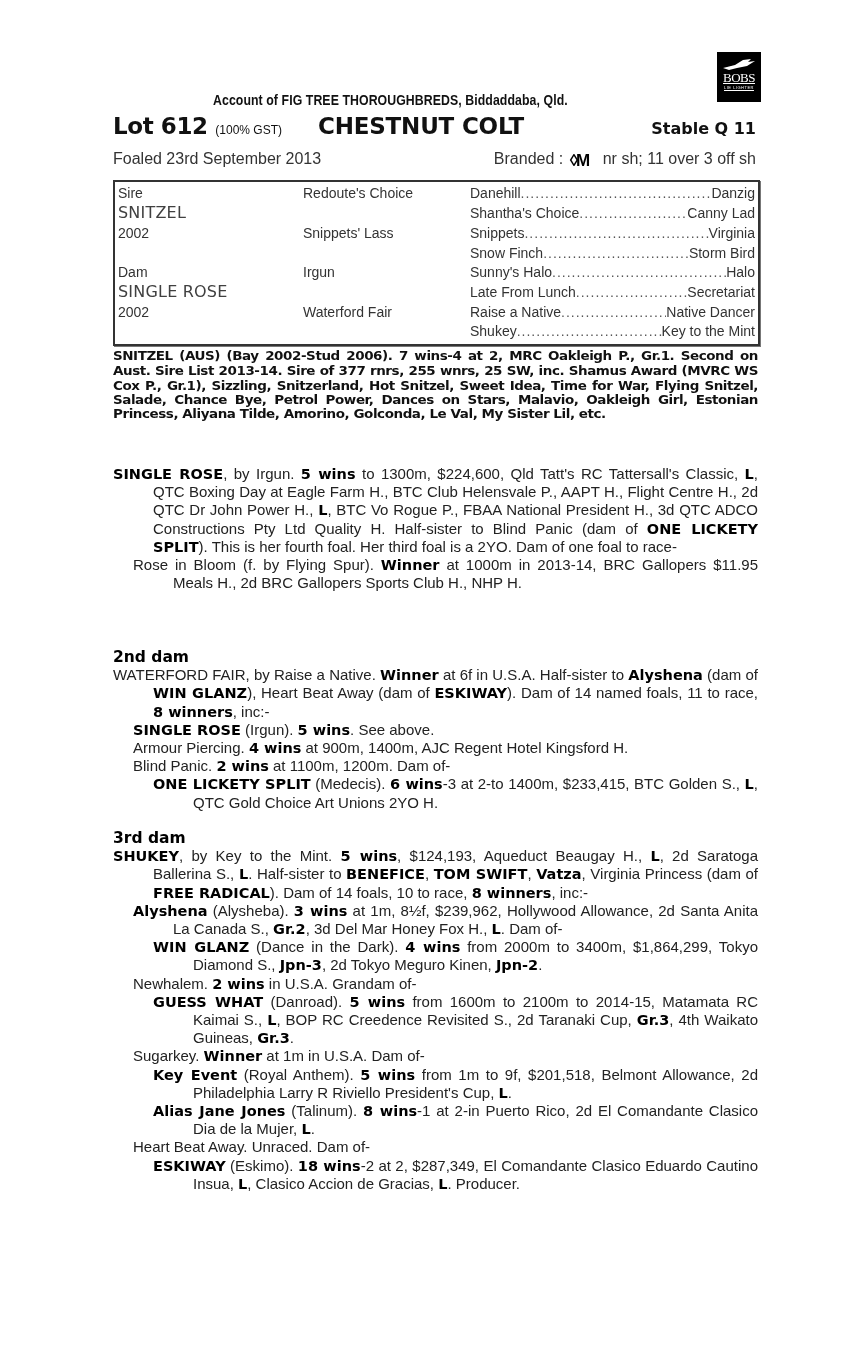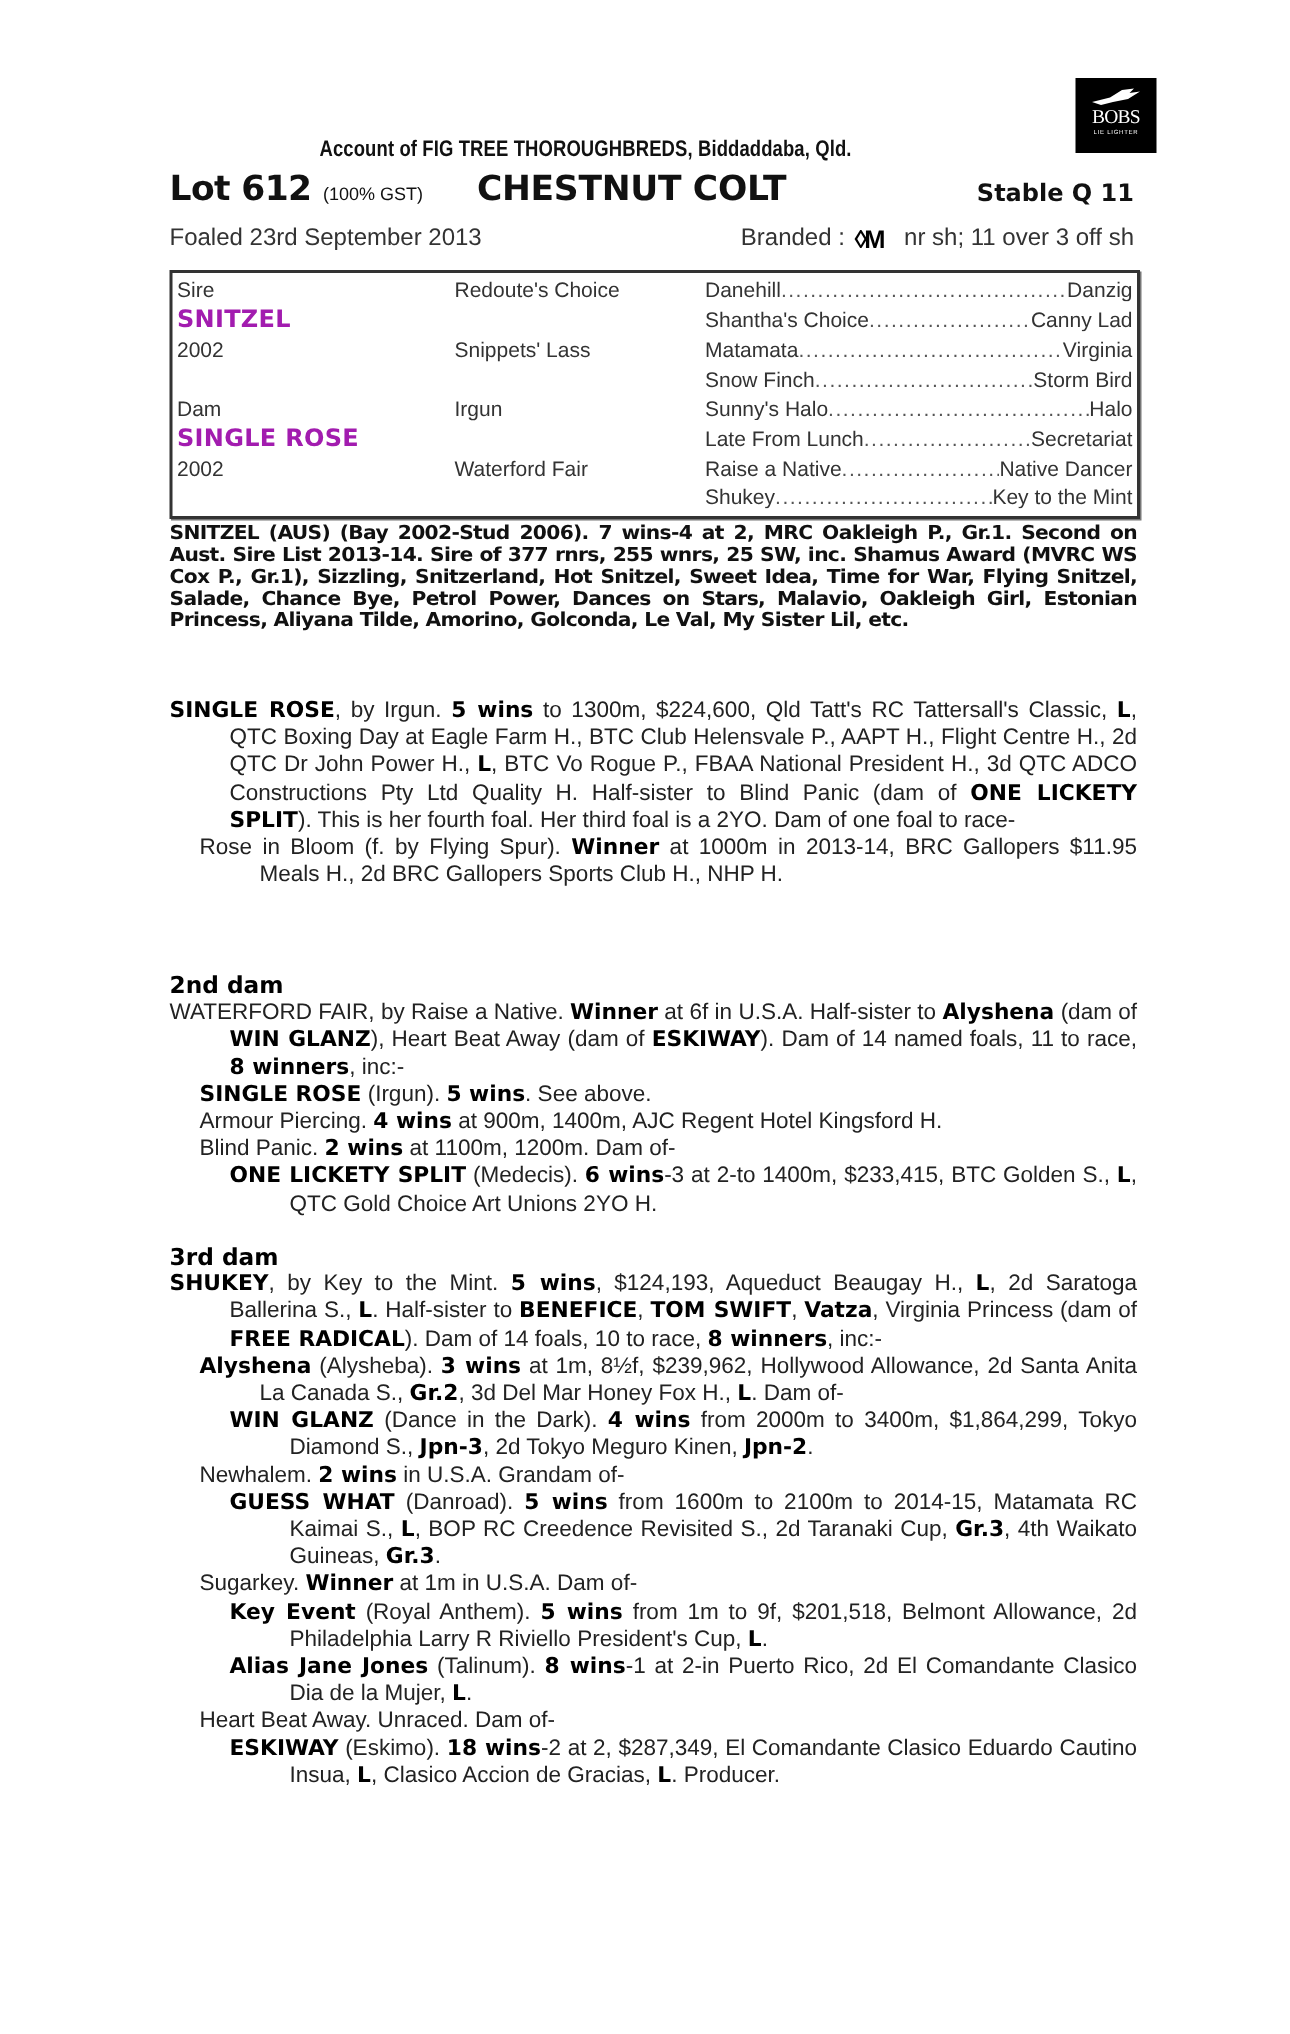--- a/index.html
+++ b/index.html
@@ -1,34 +1,34 @@
 <!DOCTYPE html>
 <html><head>
 <meta charset="utf-8">
 <style>
   html, body { margin: 0; padding: 0; background: #ffffff; }
   body { width: 860px; height: 1356px; position: relative; overflow: hidden; color: #111; font-family: "Liberation Sans", sans-serif; }
   .page { position: absolute; left: 113px; top: 0; width: 647px; }
-  .logo { position: absolute; left: 717px; top: 52px; width: 54px; height: 50px; background: #000; color: #fff; text-align: center; }
+  .logo { position: absolute; left: 717px; top: 52px; width: 44px; height: 50px; background: #000; color: #fff; text-align: center; text-decoration: underline; }
   .logo .bird { display: block; margin: 6px auto 0; width: 36px; height: 14px; }
   .logo .brand { font-family: "Liberation Serif", serif; font-size: 13px; line-height: 12px; letter-spacing: -0.5px; display: block; }
   .logo .sub { font-size: 4px; letter-spacing: 0.5px; display: block; margin-top: 1px; }
   .account { position: absolute; top: 91px; left: 100px; font-weight: bold; font-size: 15px; transform: scaleX(0.82); transform-origin: left; white-space: nowrap; letter-spacing: 0.1px; }
   .lotline { position: absolute; top: 113px; left: 0; width: 647px; height: 28px; }
   .lot { position: absolute; left: 0; top: 0; font-weight: bold; font-size: 23px; font-family: "DejaVu Sans", sans-serif; letter-spacing: -0.4px; }
   .gst { font-size: 12px; font-weight: normal; font-family: "Liberation Sans", sans-serif; letter-spacing: 0; }
   .colt { position: absolute; left: 205px; top: 0; font-weight: bold; font-size: 23px; font-family: "DejaVu Sans", sans-serif; letter-spacing: -0.2px; }
   .stable { position: absolute; right: 4px; top: 6px; font-weight: bold; font-size: 16px; font-family: "DejaVu Sans", sans-serif; }
   .foaled { position: absolute; top: 150px; left: 0; font-size: 16px; color: #333; }
   .branded { position: absolute; top: 150px; right: 4px; font-size: 16px; color: #333; white-space: nowrap; }
   .brandmark { display: inline-block; vertical-align: -2px; font-weight: bold; color:#000; font-size: 17px; letter-spacing: -2px; margin: 0 10px 0 2px; }
 
   .pedigree { position: absolute; top: 180px; left: 0; width: 643px; height: 162px; border: 2px solid #333; box-shadow: 1px 1px 0 #777; }
   .ped-cell { position: absolute; font-size: 14px; color: #333; white-space: nowrap; }
-  .ped-bold { font-weight: bold; font-size: 16px; color: #a21caf; font-family: "DejaVu Sans", sans-serif; letter-spacing: 0.2px; }
+  .ped-bold { font-weight: normal; font-size: 16px; color: #404040; font-family: "DejaVu Sans", sans-serif; letter-spacing: 0.2px; }
   .g3 { position: absolute; left: 355px; width: 285px; font-size: 14px; color: #333; display: flex; white-space: nowrap; overflow: hidden; }
   .g3 .dots { flex: 1; overflow: hidden; letter-spacing: 1px; color:#555; }
   .g3 .dots::before { content: "......................................................................................................................"; }
 
   .sire-summary { position: absolute; top: 349px; left: 0; width: 645px; font-weight: bold; font-size: 13.5px; line-height: 15.3px; text-align: justify; font-family: "DejaVu Sans", sans-serif; letter-spacing: -0.45px; transform: scaleY(0.95); transform-origin: top; }
 
   .section { position: absolute; left: 0; width: 645px; font-size: 15px; line-height: 18.2px; color: #222; }
   .sec-title { font-weight: bold; font-size: 15.5px; font-family: "DejaVu Sans", sans-serif; color:#000; }
   .entry { text-align: justify; }
   .b { font-weight: bold; font-family: "DejaVu Sans", sans-serif; color: #000; font-size: 14.5px; }
@@ -83,21 +83,21 @@
         <span>Danehill</span>
         <span class="dots"></span>
         <span>Danzig</span>
       </div>
     <div class="g3" style="top:23px;">
         <span>Shantha's Choice</span>
         <span class="dots"></span>
         <span>Canny Lad</span>
       </div>
     <div class="g3" style="top:43px;">
-        <span>Matamata</span>
+        <span>Snippets</span>
         <span class="dots"></span>
         <span>Virginia</span>
       </div>
     <div class="g3" style="top:63px;">
         <span>Snow Finch</span>
         <span class="dots"></span>
         <span>Storm Bird</span>
       </div>
     <div class="g3" style="top:82px;justify-content:center;">
         <span>Sunny's Halo</span>

